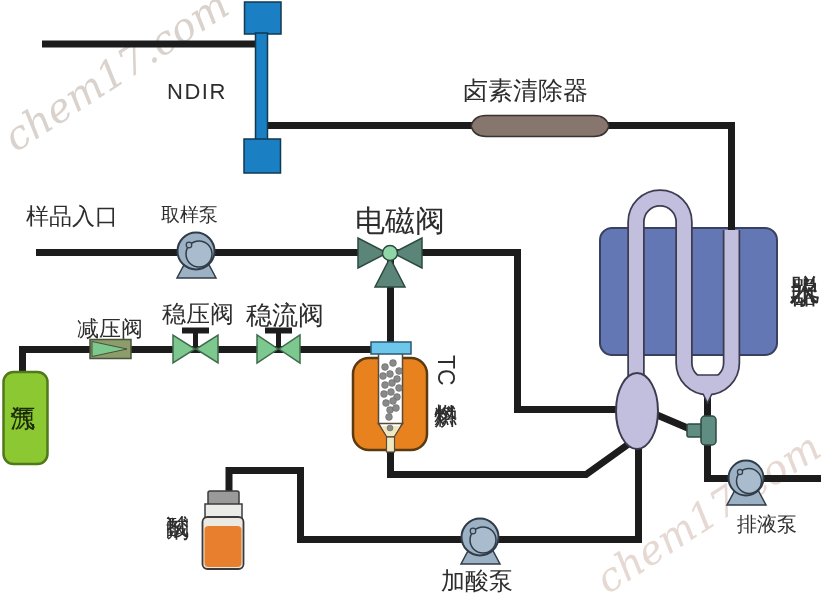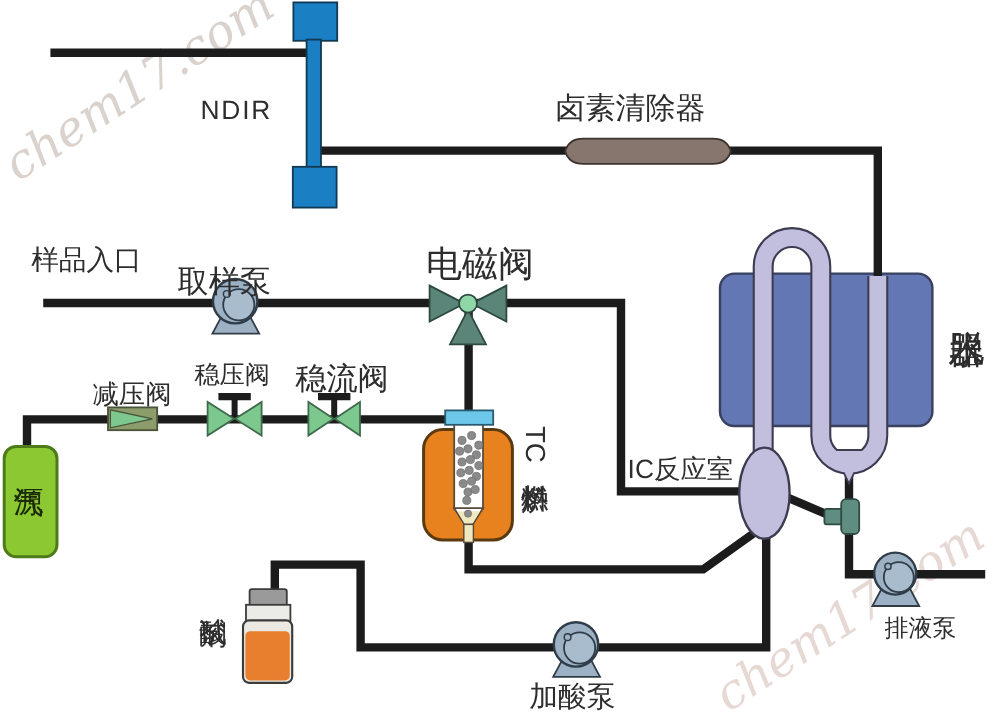--- a/index.html
+++ b/index.html
@@ -142,25 +142,24 @@
       <rect x="208" y="491" width="31" height="14" rx="2" fill="#9a9a9a" stroke="#3b3b3b" stroke-width="1.5"></rect>
       <rect x="205" y="504" width="37" height="15" fill="#ebebe7" stroke="#3b3b3b" stroke-width="1.5"></rect>
       <rect x="202.5" y="517" width="41" height="52" rx="5" fill="#ebe9e2" stroke="#3b3b3b" stroke-width="1.8"></rect>
       <rect x="204.5" y="526" width="37" height="41" rx="4" fill="#e87f2e"></rect>
     </g>
   </svg>
 
   <div class="lbl" style="left:167px;top:80px;font-size:22px;letter-spacing:1.5px;">NDIR</div>
   <div class="lbl" style="left:26px;top:204px;font-size:23px;">样品入口</div>
   <div class="lbl" style="left:463px;top:76px;font-size:25px;">卤素清除器</div>
-  <div class="lbl" style="left:148px;top:204px;font-size:26px;margin-top:16px;">取样泵</div>
+  <div class="lbl" style="left:161px;top:204px;font-size:19px;">取样泵</div>
   <div class="lbl" style="left:355px;top:204px;font-size:30px;">电磁阀</div>
   <div class="lbl" style="left:77px;top:317px;font-size:22px;">减压阀</div>
-  <div class="lbl" style="left:162px;top:301px;font-size:21px;">稳压阀</div>
+  <div class="lbl" style="left:162px;top:301px;font-size:24px;">稳压阀</div>
   <div class="lbl" style="left:246px;top:301px;font-size:26px;">稳流阀</div>
   <div class="vlbl" style="left:10px;top:386px;font-size:25px;color:#1c2b07;">气源</div>
   <div class="vlbl" style="left:434px;top:355px;font-size:23px;">TC燃料炉</div>
-  <div class="lbl" style="left:523px;top:379px;font-size:22px;">IC反应室</div>
   <div class="vlbl" style="left:789px;top:251px;font-size:30px;letter-spacing:2px;">脱水器</div>
   <div class="lbl" style="left:737px;top:513px;font-size:20px;">排液泵</div>
   <div class="vlbl" style="left:166px;top:497px;font-size:23px;">酸试剂</div>
   <div class="lbl" style="left:441px;top:568px;font-size:24px;">加酸泵</div>
 </div>
 
 </body></html>

